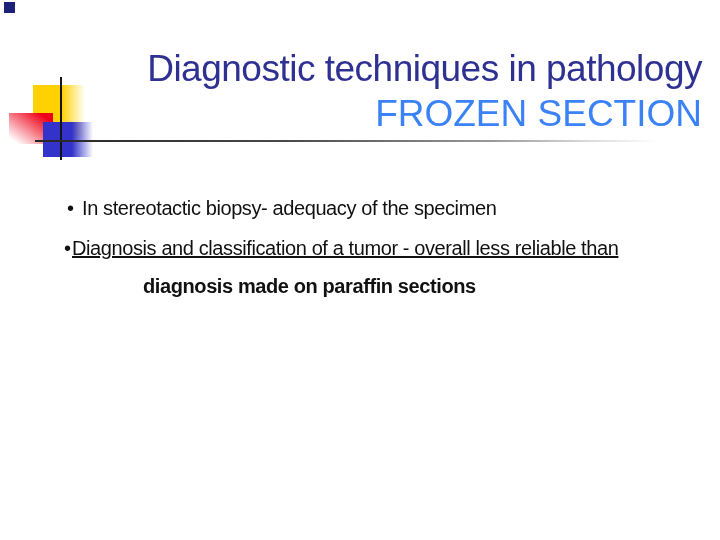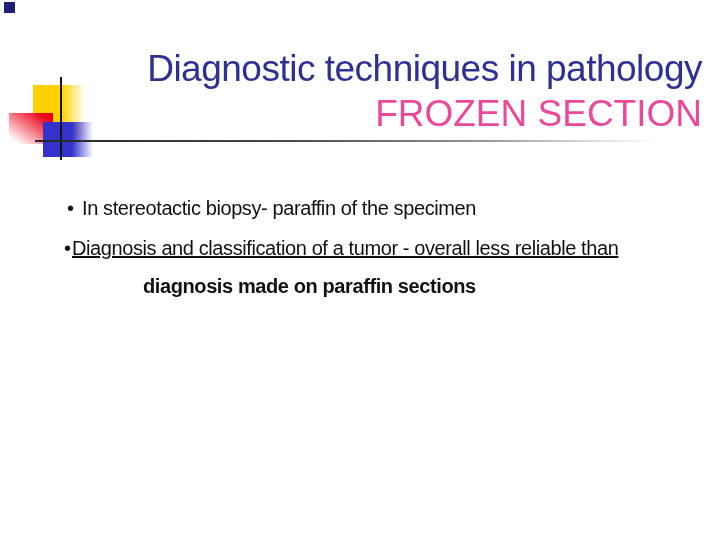--- a/index.html
+++ b/index.html
@@ -43,21 +43,21 @@
   .title-block{
     position:absolute;left:90px;top:14px;width:612px;
     text-align:right;z-index:5;margin-top:32px;
   }
   .title-line1{
     font-size:37px;line-height:46px;letter-spacing:-0.5px;
     color:#2e3192;white-space:nowrap;
   }
   .title-line2{
     font-size:37px;line-height:44px;letter-spacing:0;
-    color:#ec4899;white-space:nowrap;
+    color:#3b82f6;white-space:nowrap;
   }
   
   .txt{
     position:absolute;color:#111111;font-size:20px;line-height:22px;
     letter-spacing:-0.4px;white-space:nowrap;z-index:5;
   }
   .marker{font-size:20px;}
   #b1-marker{left:67px;top:197px;}
   #b1-text{left:82px;top:197px;}
   #b2-marker{left:64px;top:237px;}
@@ -74,17 +74,17 @@
 <div class="sq-blue"></div>
 <div class="vline"></div>
 <div class="divider"></div>
 
 <div class="title-block">
   <div class="title-line1">Diagnostic techniques in pathology</div>
   <div class="title-line2">FROZEN SECTION</div>
 </div>
 
 <div class="txt marker" id="b1-marker">•</div>
-<div class="txt" id="b1-text">In stereotactic biopsy- paraffin of the specimen</div>
+<div class="txt" id="b1-text">In stereotactic biopsy- adequacy of the specimen</div>
 
 <div class="txt marker" id="b2-marker">•</div>
 <div class="txt" id="b2-text">Diagnosis and classification of a tumor - overall less reliable than</div>
 <div class="txt" id="b2-text2">diagnosis made on paraffin sections</div>
 
 </body></html>

